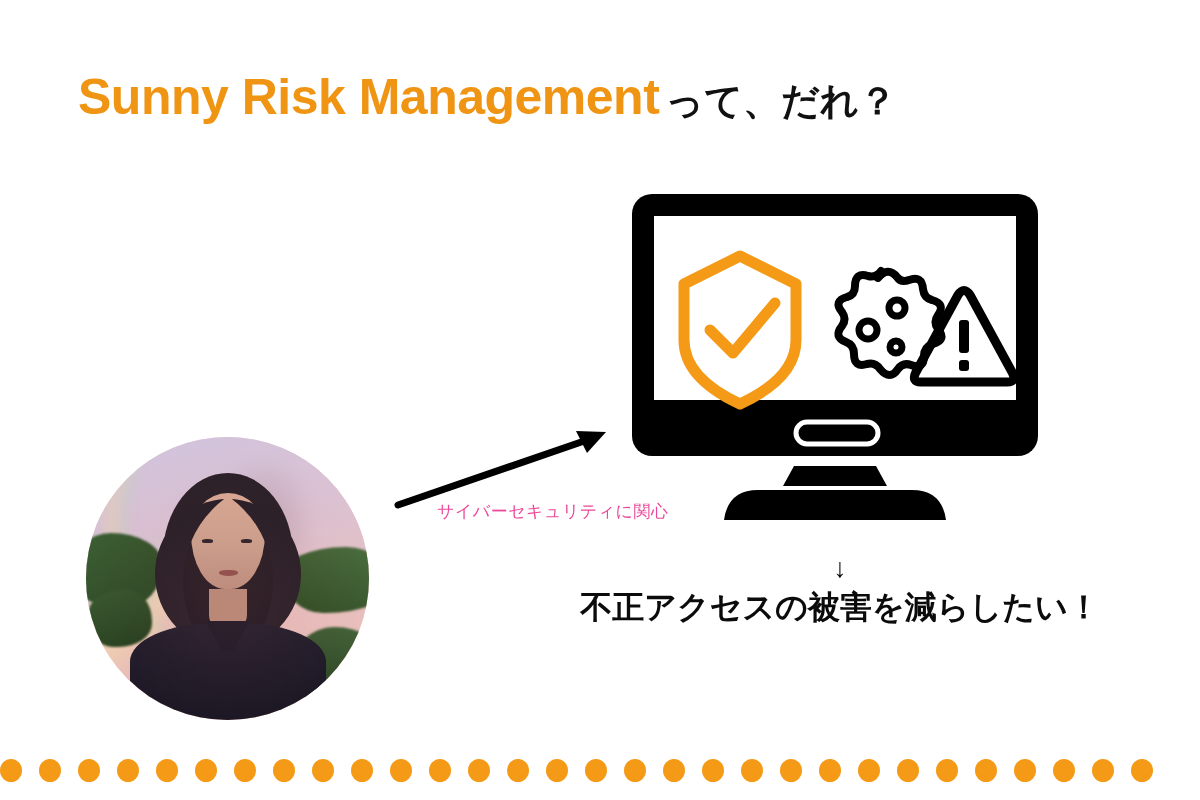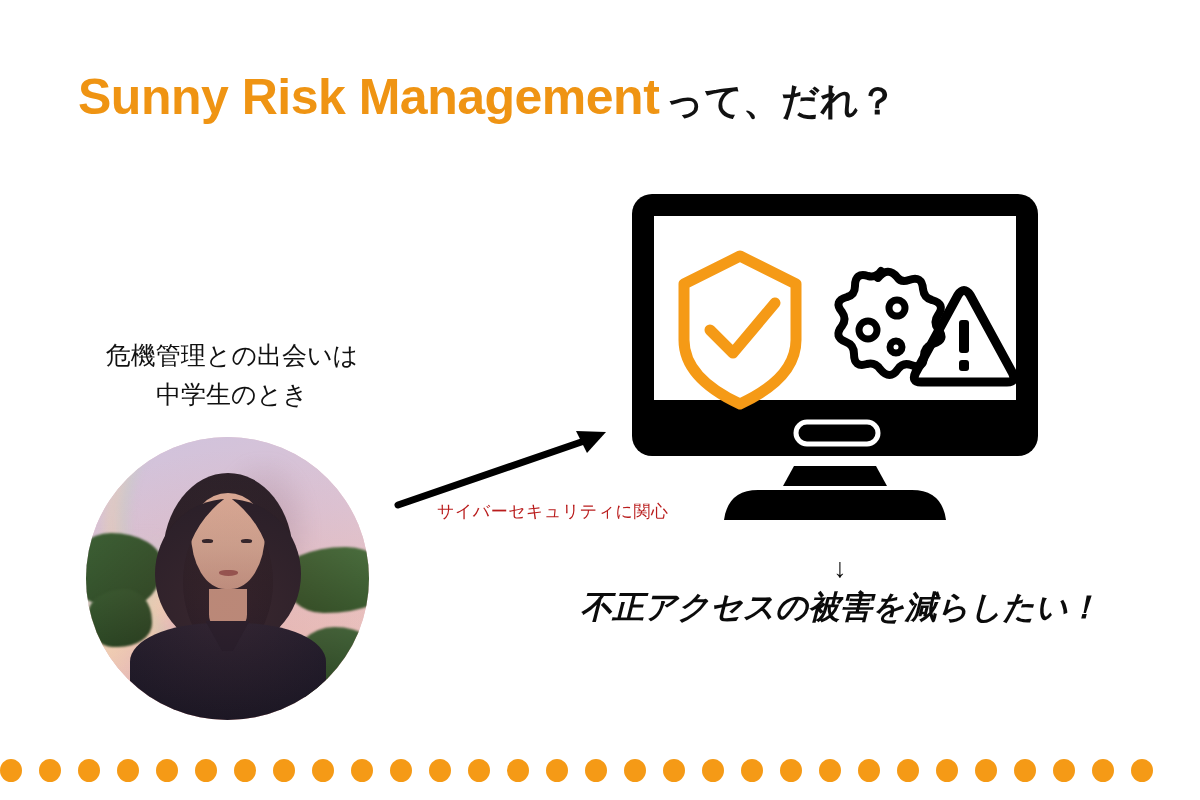--- a/index.html
+++ b/index.html
@@ -217,21 +217,21 @@
     top: 415px;
     width: 230px;
     height: 100px;
   }
   .arrow-label {
     position: absolute;
     left: 437px;
     top: 500px;
     font-size: 17px;
     letter-spacing: 0.5px;
-    color: #b91c1c;
+    color: #ec4899;
     white-space: nowrap;
   }
 
   
   .monitor {
     position: absolute;
     left: 628px;
     top: 190px;
     width: 414px;
     height: 340px;
@@ -255,21 +255,20 @@
   .bottom-arrow {
     font-size: 27px;
     line-height: 1.1;
     margin: 2px 0 4px 0;
   }
   .bottom-line2 {
     font-size: 32px;
     font-weight: bold;
     line-height: 1.2;
     white-space: nowrap;
-    font-style: italic;
   }
 
   
   .dot-strip {
     position: absolute;
     left: 0;
     top: 748px;
     width: 1200px;
     height: 44px;
     display: flex;
@@ -287,24 +286,20 @@
 </head>
 <body>
 
 <div id="slide">
 
   <div class="title-row">
     <span class="title-brand">Sunny Risk Management</span>
     <span class="title-suffix">って、だれ？</span>
   </div>
 
-  <div class="left-caption">
-    <div>危機管理との出会いは</div>
-    <div>中学生のとき</div>
-  </div>
 
   <div class="portrait">
     <div class="p-bg"></div>
     <div class="p-rainbow"></div>
     <div class="p-rainbow2"></div>
     <div class="p-shadow"></div>
     <div class="p-leaf l1"></div>
     <div class="p-leaf l2"></div>
     <div class="p-leaf r1"></div>
     <div class="p-leaf r2"></div>

